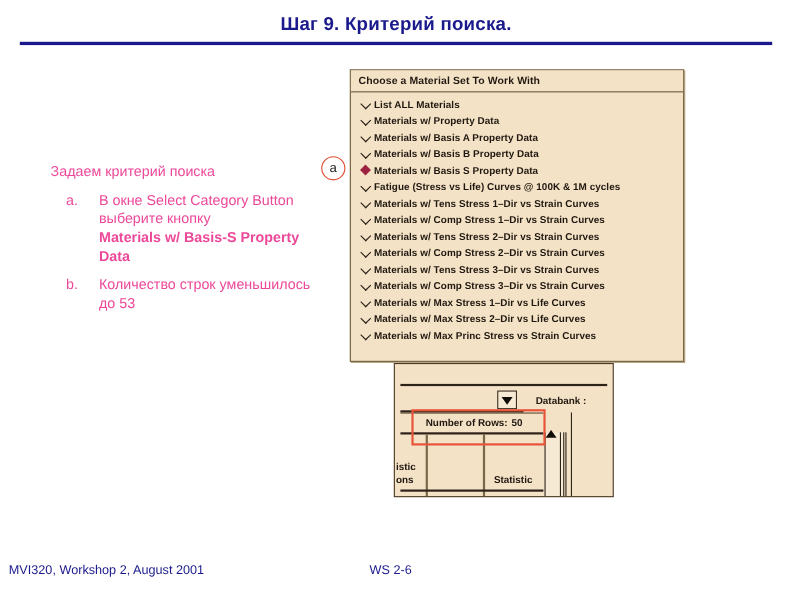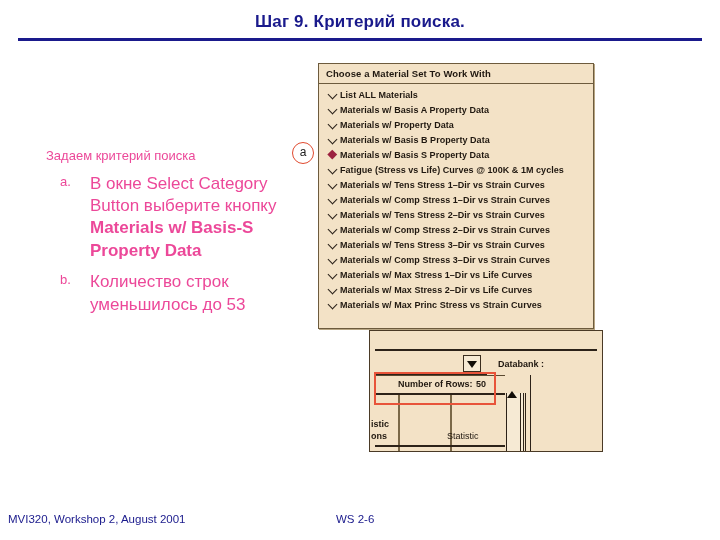--- a/index.html
+++ b/index.html
@@ -56,21 +56,21 @@
   }
   .bullet-marker {
     width: 44px;
     flex: 0 0 44px;
     font-size: 13px;
     padding-left: 14px;
     box-sizing: border-box;
     line-height: 1.32;
   }
   .bullet-body {
-    font-size: 17px;
+    font-size: 13px;
     line-height: 1.32;
     flex: 1 1 auto;
   }
   .bullet-body .emph {
     font-weight: bold;
     display: block;
   }
 
   
   #callout-a {
@@ -86,21 +86,21 @@
     font-size: 12px;
     line-height: 19px;
     text-align: center;
   }
 
   
   #material-panel {
     position: absolute;
     left: 318px;
     top: 63px;
-    width: 276px;
+    width: 304px;
     background: #f3e2c6;
     border: 1px solid #6d5b3d;
     box-sizing: border-box;
     box-shadow: 1px 1px 0 #b8a683;
   }
   #material-panel-header {
     font-size: 9.5px;
     font-weight: bold;
     color: #201810;
     padding: 4px 0 4px 7px;
@@ -150,27 +150,26 @@
     height: 6.5px;
     background: #9c2240;
     transform: rotate(45deg);
   }
 
   
   #bottom-panel {
     position: absolute;
     left: 358px;
     top: 330px;
-    width: 234px;
+    width: 200px;
     height: 122px;
     background: #f3e2c6;
     border: 1px solid #4a3a26;
     box-sizing: border-box;
     overflow: hidden;
-    margin-left: 11px;
   }
   #bp-strip-top {
     position: absolute;
     left: 5px;
     top: 4px;
     right: 5px;
     height: 14px;
     border-bottom: 2px solid #2c2218;
   }
   #bp-combo {
@@ -273,24 +272,24 @@
     position: absolute;
     left: 1px;
     top: 100px;
     font-size: 9px;
     font-weight: bold;
     color: #201810;
     white-space: nowrap;
   }
   #bp-stat-mid {
     position: absolute;
-    left: 77px;
+    left: 90px;
     top: 100px;
     font-size: 9px;
-    font-weight: normal;
+    font-weight: bold;
     color: #201810;
     white-space: nowrap;
   }
   #bp-rule-bottom {
     position: absolute;
     left: 5px;
     top: 114px;
     width: 130px;
     height: 2px;
     background: #2c2218;
@@ -391,25 +390,25 @@
 
 <div id="material-panel">
   <div id="material-panel-header">Choose a Material Set To Work With</div>
   <div id="material-list">
       <div class="mat-item">
         <span class="mat-mark chevron"></span>
         <span>List ALL Materials</span>
       </div>
       <div class="mat-item">
         <span class="mat-mark chevron"></span>
+        <span>Materials w/ Property Data</span>
+      </div>
+      <div class="mat-item">
+        <span class="mat-mark chevron"></span>
         <span>Materials w/ Basis A Property Data</span>
-      </div>
-      <div class="mat-item">
-        <span class="mat-mark chevron"></span>
-        <span>Materials w/ Property Data</span>
       </div>
       <div class="mat-item">
         <span class="mat-mark chevron"></span>
         <span>Materials w/ Basis B Property Data</span>
       </div>
       <div class="mat-item">
         <span class="mat-mark diamond"></span>
         <span>Materials w/ Basis S Property Data</span>
       </div>
       <div class="mat-item">

